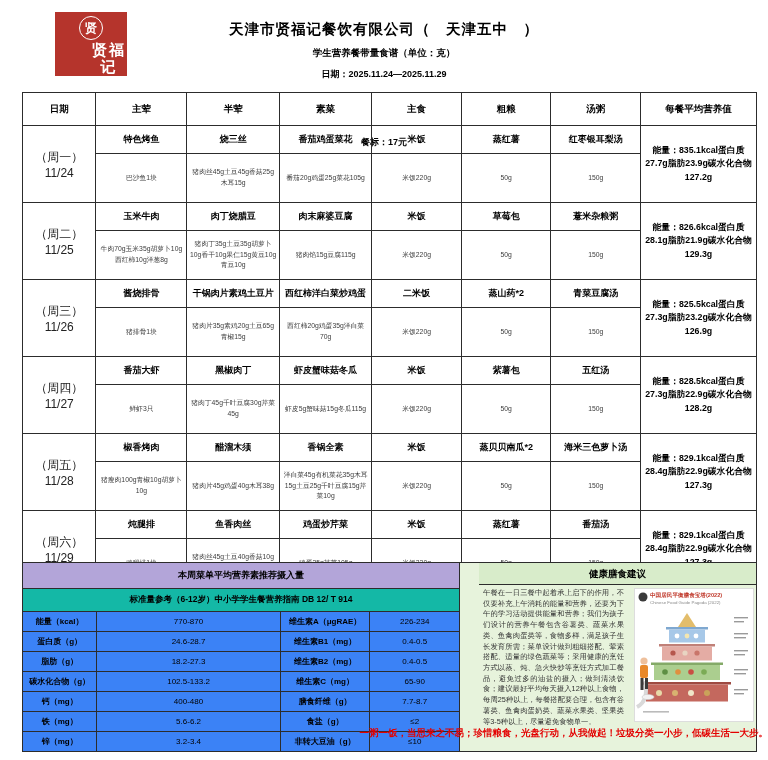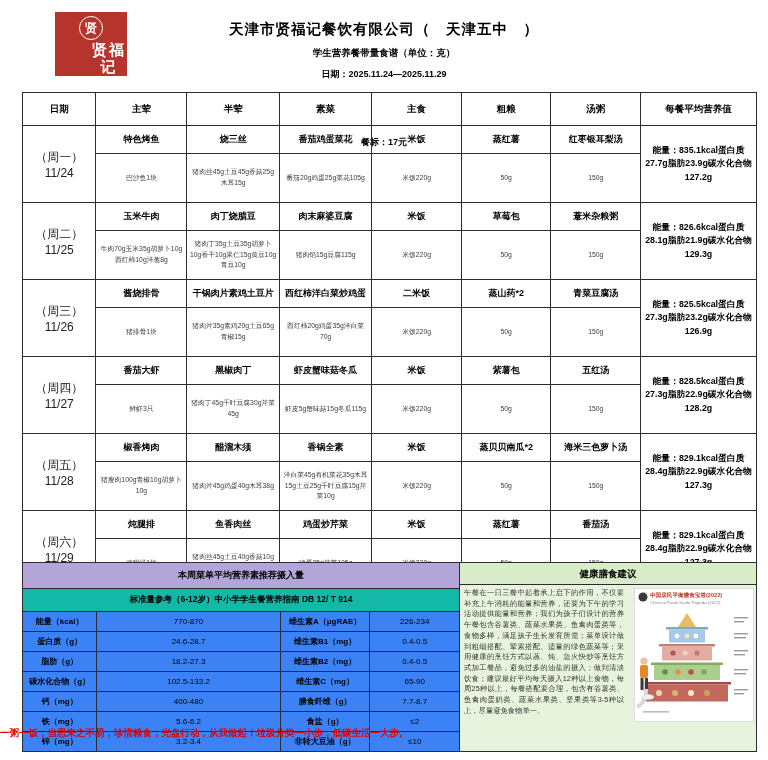--- a/index.html
+++ b/index.html
@@ -29,27 +29,27 @@
   
   .bottom { position:absolute; left:22px; top:562px; width:735px; display:flex; align-items:stretch; }
   .ref-panel { width:438px; flex-shrink:0; }
   .ref-table { width:100%; border-collapse:collapse; table-layout:fixed; }
   .ref-table td { border:1px solid #2c2c2c; text-align:center; vertical-align:middle; }
   .ref-title td    { background:#b3a5d9; font-weight:bold; font-size:9px;  height:23px; }
   .ref-standard td { background:#14b8a6; font-weight:bold; font-size:8.5px; height:20px; }
   .ref-row td { background:#3b82f6; height:17px; font-size:8px; }
   .ref-label { font-weight:bold; }
 
-  .advice-panel { flex:1; border:1px solid #2c2c2c; border-left:none; background:#e7f3dc; display:flex; flex-direction:column; }
+  .advice-panel { flex:1; border:1px solid #2c2c2c; border-left:none; background:#e7f3dc; display:flex; flex-direction:column;padding-left:19px; }
   .advice-title { background:#d8ecca; border-bottom:1px solid #2c2c2c; font-weight:bold; font-size:9.5px; text-align:center; line-height:21px; height:21px; }
   .advice-body { flex:1; display:flex; gap:10px; padding:3px 2px 2px 4px; }
   .advice-text { flex:1; font-size:7.3px; line-height:1.47; color:#333; text-align:justify; }
   .pagoda-card { width:118px; height:132px; background:#fff; border:1px solid #ddd; flex-shrink:0; }
 
-  .footer { position:absolute; left:0; top:727px; width:768px; text-align:left; color:#e30000; font-weight:bold; font-size:9.5px; }
+  .footer { position:absolute; left:0; top:727px; width:768px; text-align:right; color:#e30000; font-weight:bold; font-size:9.5px; }
 </style>
 </head>
 <body>
 
 <div class="page">
 
   <div class="logo">
     <div class="logo-emblem">贤</div>
     <div class="logo-name">贤福记</div>
     <div class="logo-en">XIAN FU JI</div>

